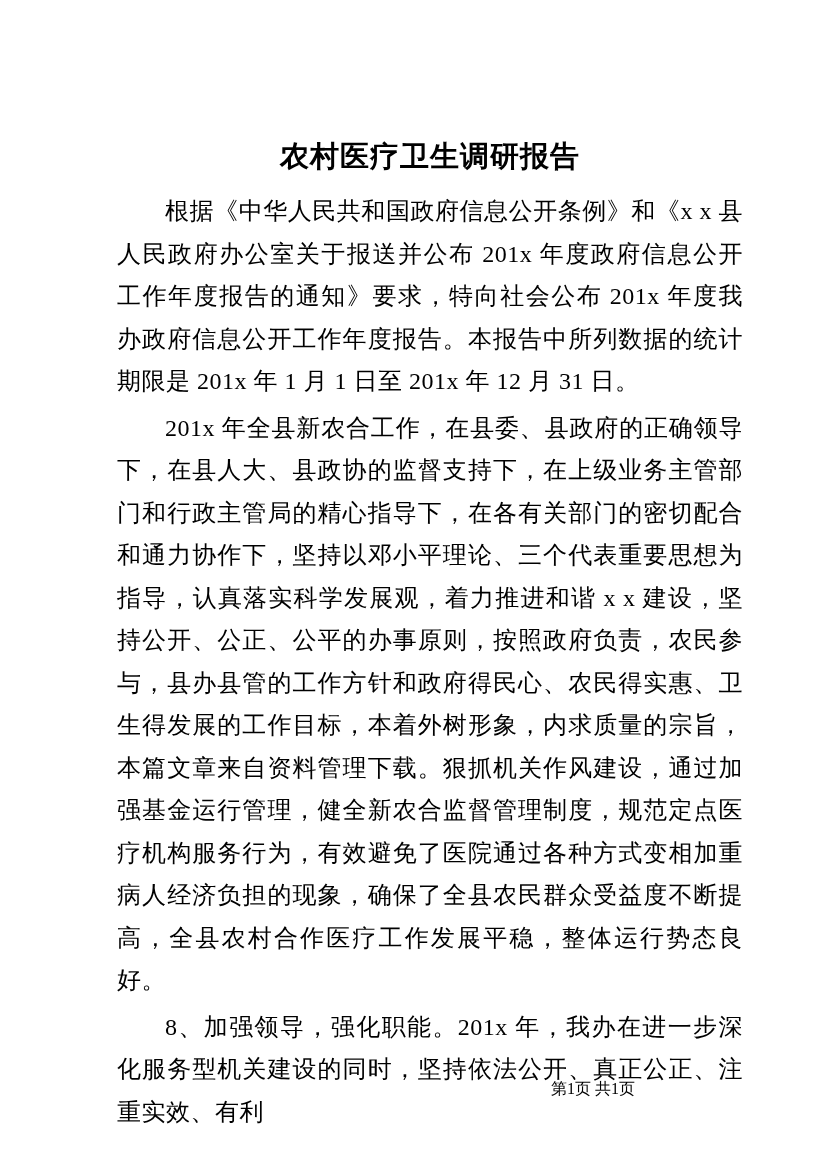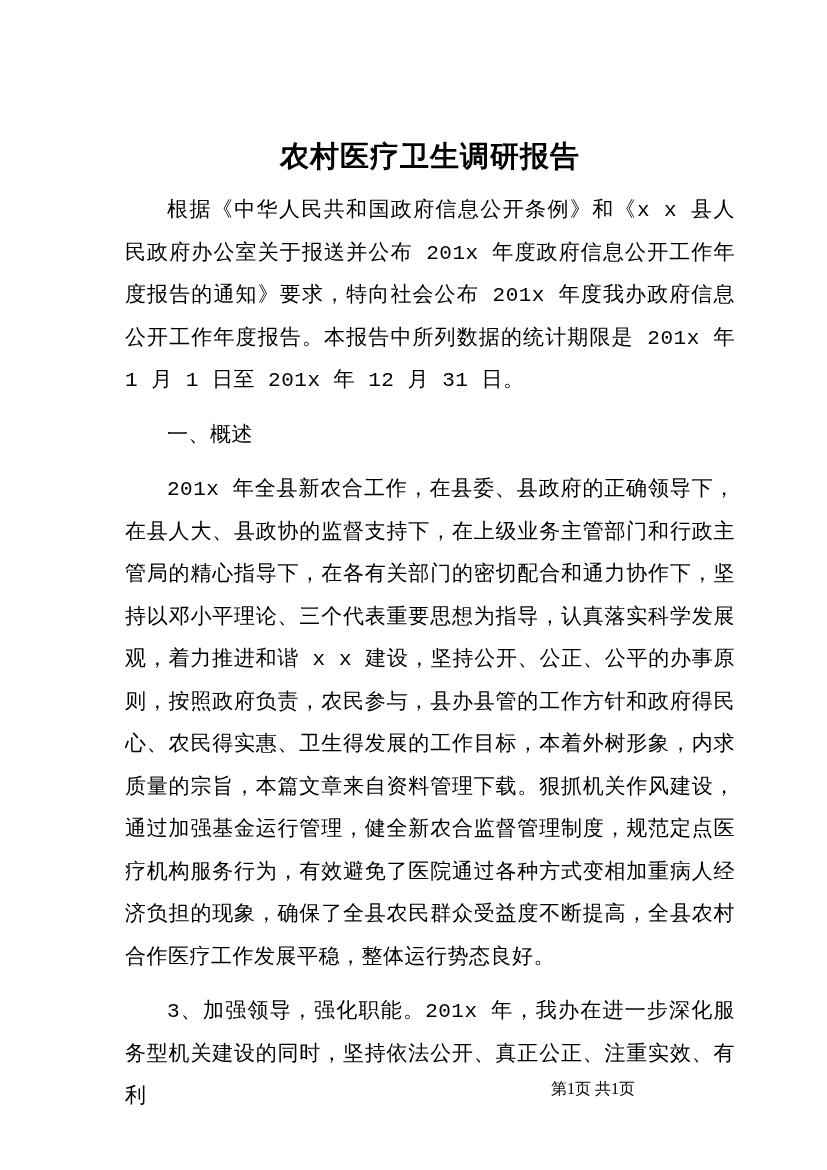--- a/index.html
+++ b/index.html
@@ -24,49 +24,47 @@
   }
   .doc-title {
     text-align: center;
     font-weight: bold;
     font-size: 29px;
     line-height: 36px;
     margin: 0 0 16px 0;
     letter-spacing: 1px;
   }
   .para {
-    font-size: 21px;
+    font-size: 24px;
     line-height: 42.5px;
     text-align: justify;
     text-indent: 2em;
-    margin: 12px;
+    margin: 4px;
     letter-spacing: 0.5px;
     word-break: break-all;
-    font-family: Liberation Mono, monospace;
   }
   .footer {
     position: absolute;
     left: 113px;
     right: 114px;
     bottom: 70px;
     font-size: 16px;
     text-align: right;
     padding-right: 78px;
   }
 </style>
 </head>
 <body>
 
 <div class="page">
   <h1 class="doc-title">农村医疗卫生调研报告</h1>
 
   <p class="para">根据《中华人民共和国政府信息公开条例》和《x x 县人民政府办公室关于报送并公布 201x 年度政府信息公开工作年度报告的通知》要求，特向社会公布 201x 年度我办政府信息公开工作年度报告。本报告中所列数据的统计期限是 201x 年 1 月 1 日至 201x 年 12 月 31 日。</p>
 
-  <p class="para">一、概述</p>
 
   <p class="para">201x 年全县新农合工作，在县委、县政府的正确领导下，在县人大、县政协的监督支持下，在上级业务主管部门和行政主管局的精心指导下，在各有关部门的密切配合和通力协作下，坚持以邓小平理论、三个代表重要思想为指导，认真落实科学发展观，着力推进和谐 x x 建设，坚持公开、公正、公平的办事原则，按照政府负责，农民参与，县办县管的工作方针和政府得民心、农民得实惠、卫生得发展的工作目标，本着外树形象，内求质量的宗旨，本篇文章来自资料管理下载。狠抓机关作风建设，通过加强基金运行管理，健全新农合监督管理制度，规范定点医疗机构服务行为，有效避免了医院通过各种方式变相加重病人经济负担的现象，确保了全县农民群众受益度不断提高，全县农村合作医疗工作发展平稳，整体运行势态良好。</p>
 
-  <p class="para">3、加强领导，强化职能。201x 年，我办在进一步深化服务型机关建设的同时，坚持依法公开、真正公正、注重实效、有利</p>
+  <p class="para">8、加强领导，强化职能。201x 年，我办在进一步深化服务型机关建设的同时，坚持依法公开、真正公正、注重实效、有利</p>
 
   <div class="footer">
     <span>第1页 共1页</span>
   </div>
 </div>
 
 </body></html>

